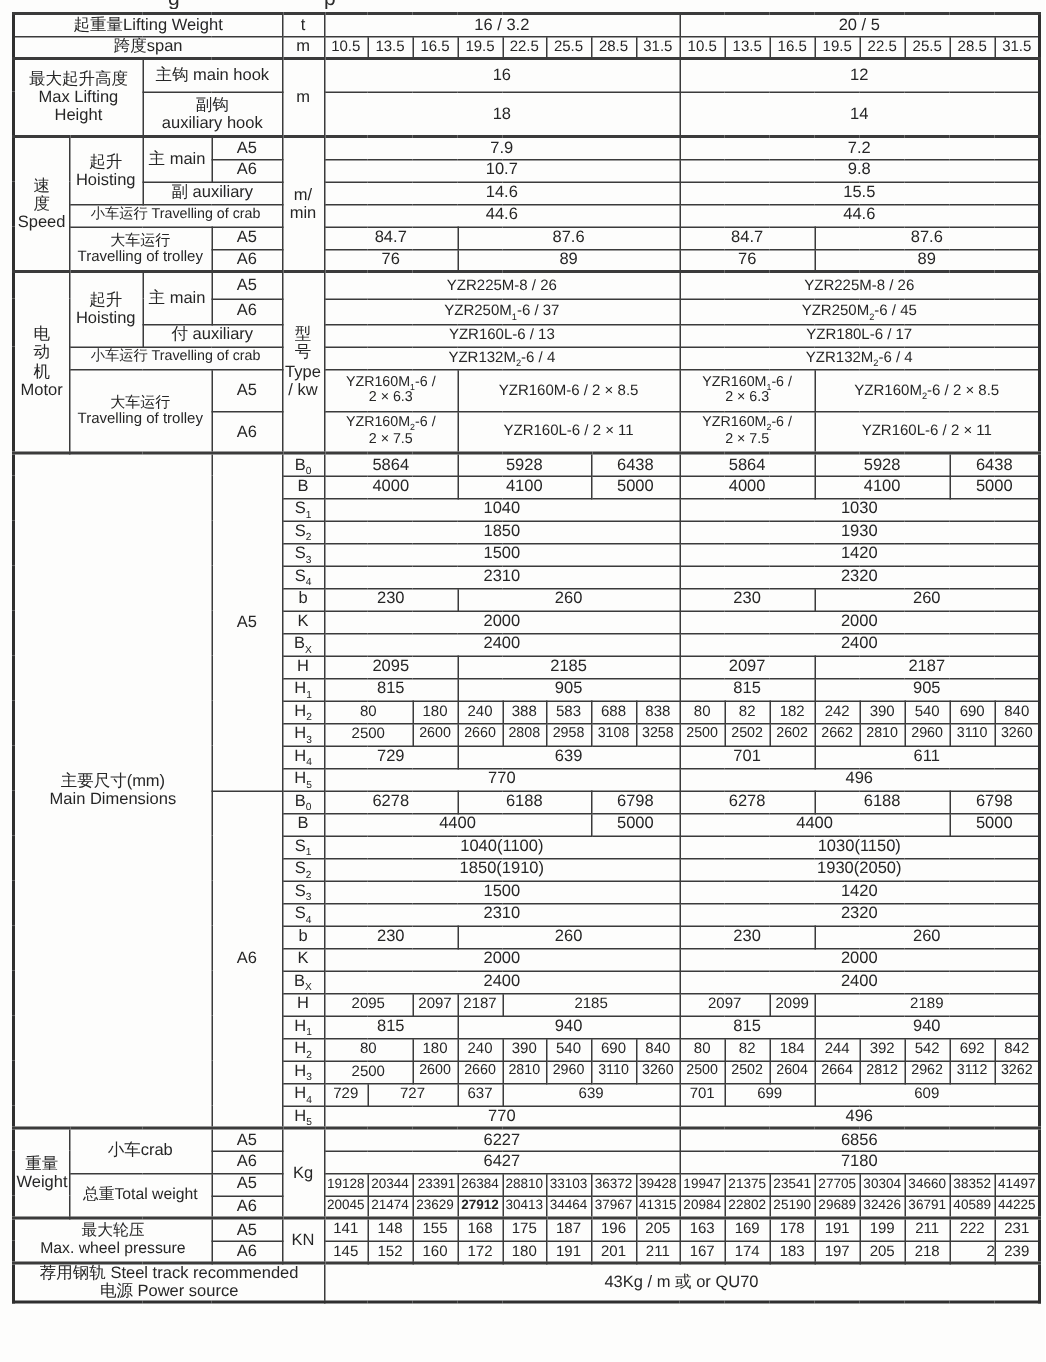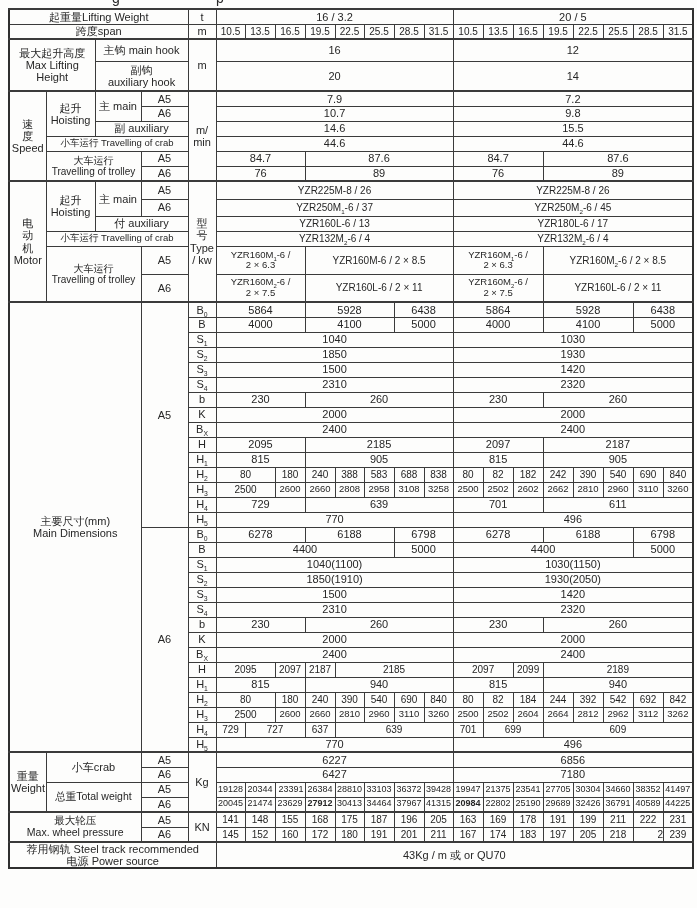--- a/index.html
+++ b/index.html
@@ -87,21 +87,21 @@
         </tr>
         <tr class="sec" style="height: 22px;">
           <td colspan="2" rowspan="2">最大起升高度<br>Max Lifting<br>Height</td>
           <td colspan="2">主钩 main hook</td>
           <td rowspan="2">m</td>
           <td colspan="8">16</td>
           <td colspan="8">12</td>
         </tr>
         <tr style="height: 30px;">
           <td colspan="2">副钩<br>auxiliary hook</td>
-          <td colspan="8">20</td>
+          <td colspan="8">18</td>
           <td colspan="8">14</td>
         </tr>
         <tr class="sec" style="height: 15px;">
           <td rowspan="6">速<br>度<br>Speed</td>
           <td rowspan="3">起升<br>Hoisting</td>
           <td rowspan="2">主 main</td>
           <td>A5</td>
           <td rowspan="6">m/<br>min</td>
           <td colspan="8">7.9</td>
           <td colspan="8">7.2</td>
@@ -452,21 +452,21 @@
         <tr style="height: 15px;">
           <td style="font-size: 11px;">A6</td>
           <td style="font-size: 9px;">20045</td>
           <td style="font-size: 9px;">21474</td>
           <td style="font-size: 9px;">23629</td>
           <td style="font-size: 9px; font-weight: bold;">27912</td>
           <td style="font-size: 9px;">30413</td>
           <td style="font-size: 9px;">34464</td>
           <td style="font-size: 9px;">37967</td>
           <td style="font-size: 9px;">41315</td>
-          <td style="font-size: 9px; font-weight: bold;">20984</td>
+          <td style="font-size: 9px;">20984</td>
           <td style="font-size: 9px;">22802</td>
           <td style="font-size: 9px;">25190</td>
           <td style="font-size: 9px;">29689</td>
           <td style="font-size: 9px;">32426</td>
           <td style="font-size: 9px;">36791</td>
           <td style="font-size: 9px;">40589</td>
           <td style="font-size: 9px;">44225</td>
         </tr>
         <tr class="sec" style="height: 15px;">
           <td colspan="3" rowspan="2" style="font-size: 10.5px;">最大轮压<br>Max.  wheel pressure</td>

